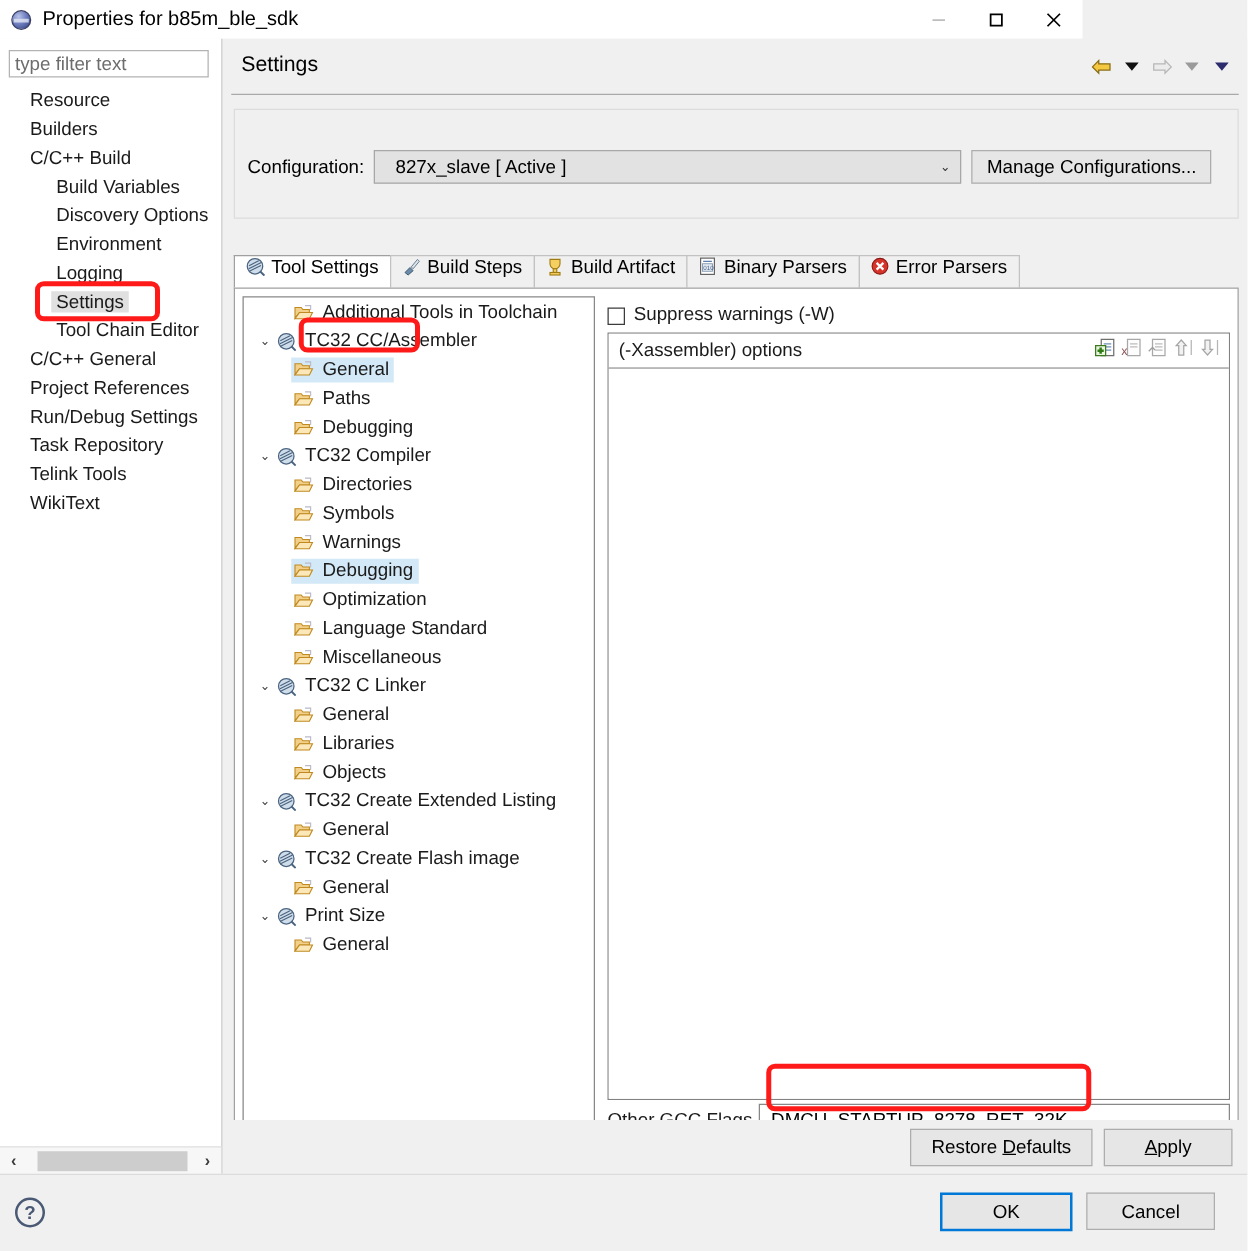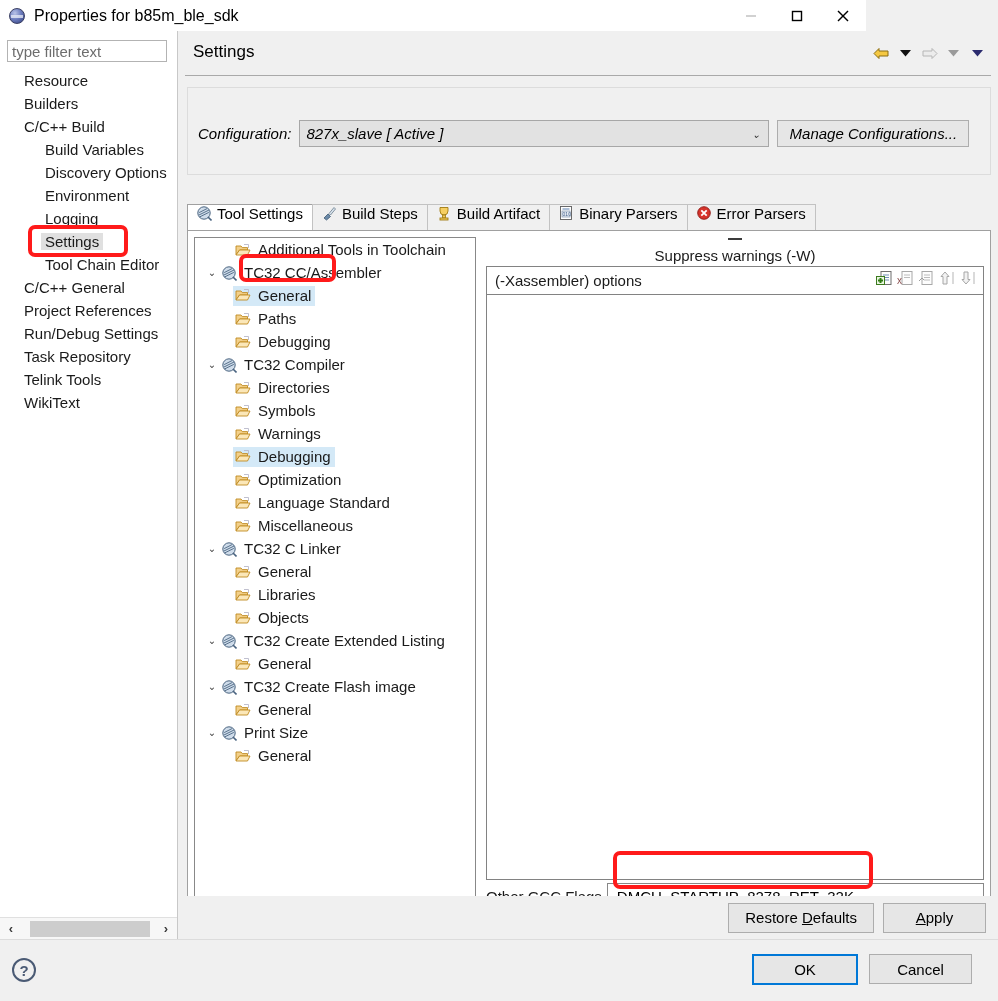--- a/index.html
+++ b/index.html
@@ -97,30 +97,30 @@
     display: flex; align-items: center; gap: 2px;
   }
   .nav-btn { width: 22px; height: 20px; display:flex; align-items:center; justify-content:center; }
   .hr-top {
     position: absolute; left: 6px; top: 44px; width: 806px; height: 1px; background: #a9a9a9;
   }
 
   
   .confbox {
     position: absolute; left: 8px; top: 56px; width: 804px; height: 88px;
-    background: #f0f0f0; border: 1px solid #dcdcdc; font-style: italic;
+    background: #f0f0f0; border: 1px solid #dcdcdc;
   }
   .conf-row {
     position: absolute; left: 10px; top: 32px; right: 10px;
     display: flex; align-items: center;
   }
   .conf-label { font-size: 15px; color: #000; margin-right: 8px; }
   .conf-select {
     width: 470px; height: 27px; background: #e2e2e2; border: 1px solid #a7a7a7;
-    display: flex; align-items: center; padding: 0 6px;
+    display: flex; align-items: center; padding: 0 16px;
     font-size: 15px; color: #000; position: relative;
   }
   .conf-select .caret {
     position: absolute; right: 8px; top: 50%; transform: translateY(-50%);
     font-size: 10px; color: #333;
   }
   .conf-manage {
     margin-left: 8px; height: 27px; min-width: 192px;
     background: #e6e6e6; border: 1px solid #adadad;
     font-size: 15px; color: #000;
@@ -168,21 +168,21 @@
     background: #d4e9f7; padding: 1px 4px 2px 2px;
     display: flex; align-items: center; gap: 3px;
   }
   .tt-plain { display: flex; align-items: flex-end; gap: 3px; padding: 1px 4px 2px 2px;}
 
   
   .optcol {
     position: absolute; left: 298px; top: 6px; right: 6px; bottom: 6px;
   }
   .suppress-row {
-    display: flex; align-items: center; gap: 7px; height: 22px; margin-top: 1px; flex-direction: column;
+    display: flex; align-items: flex-end; gap: 7px; height: 22px; margin-top: 1px;
   }
   .chk {
     width: 14px; height: 14px; border: 1px solid #3b3b3b; background: #fff;
   }
   .suppress-label { font-size: 15px; color: #1a1a1a; }
   .optbox {
     margin-top: 6px; height: 614px; border: 1px solid #828282; background: #fff;
     display: flex; flex-direction: column;
   }
   .optbox-head {

